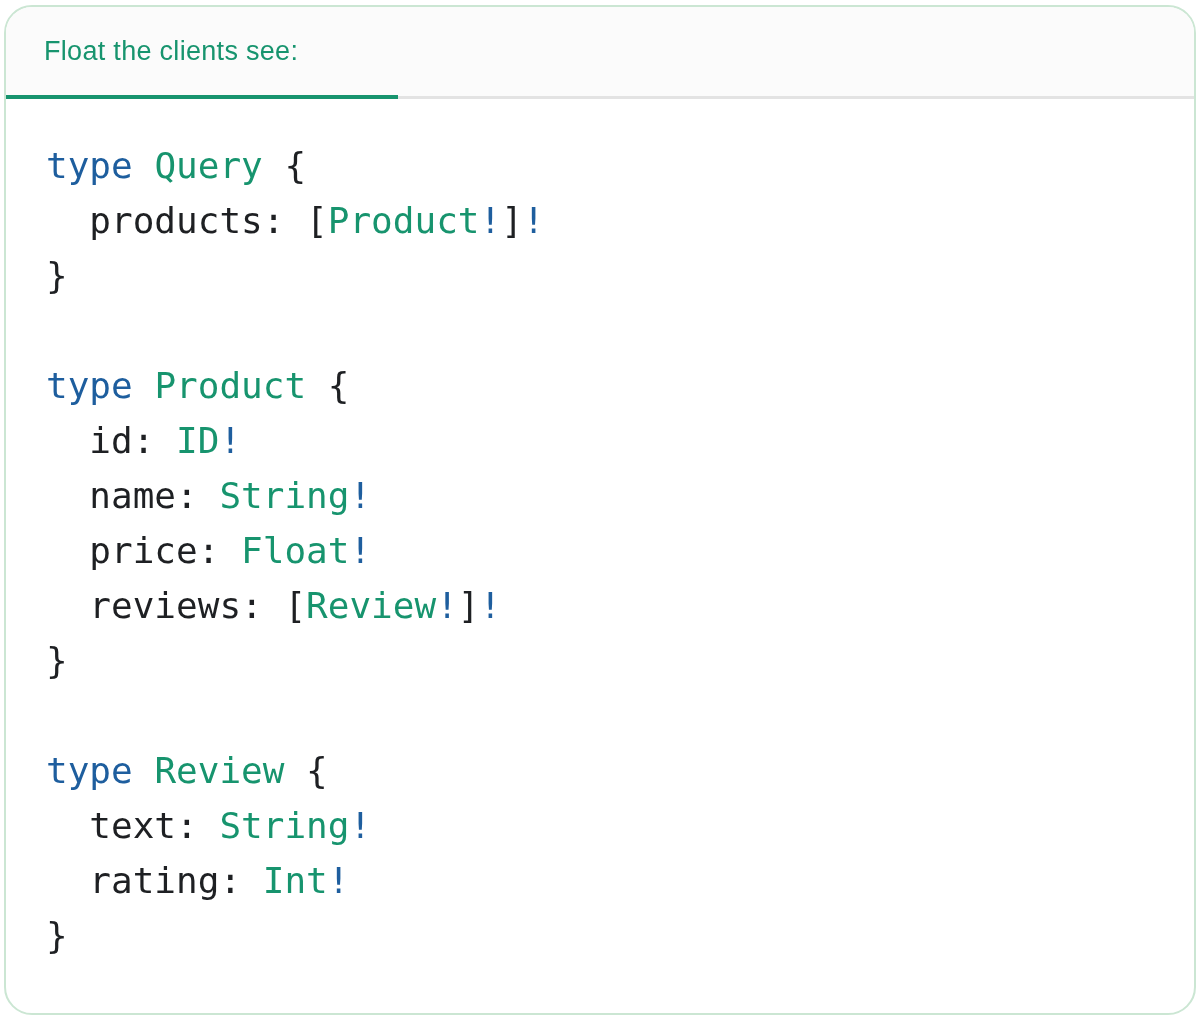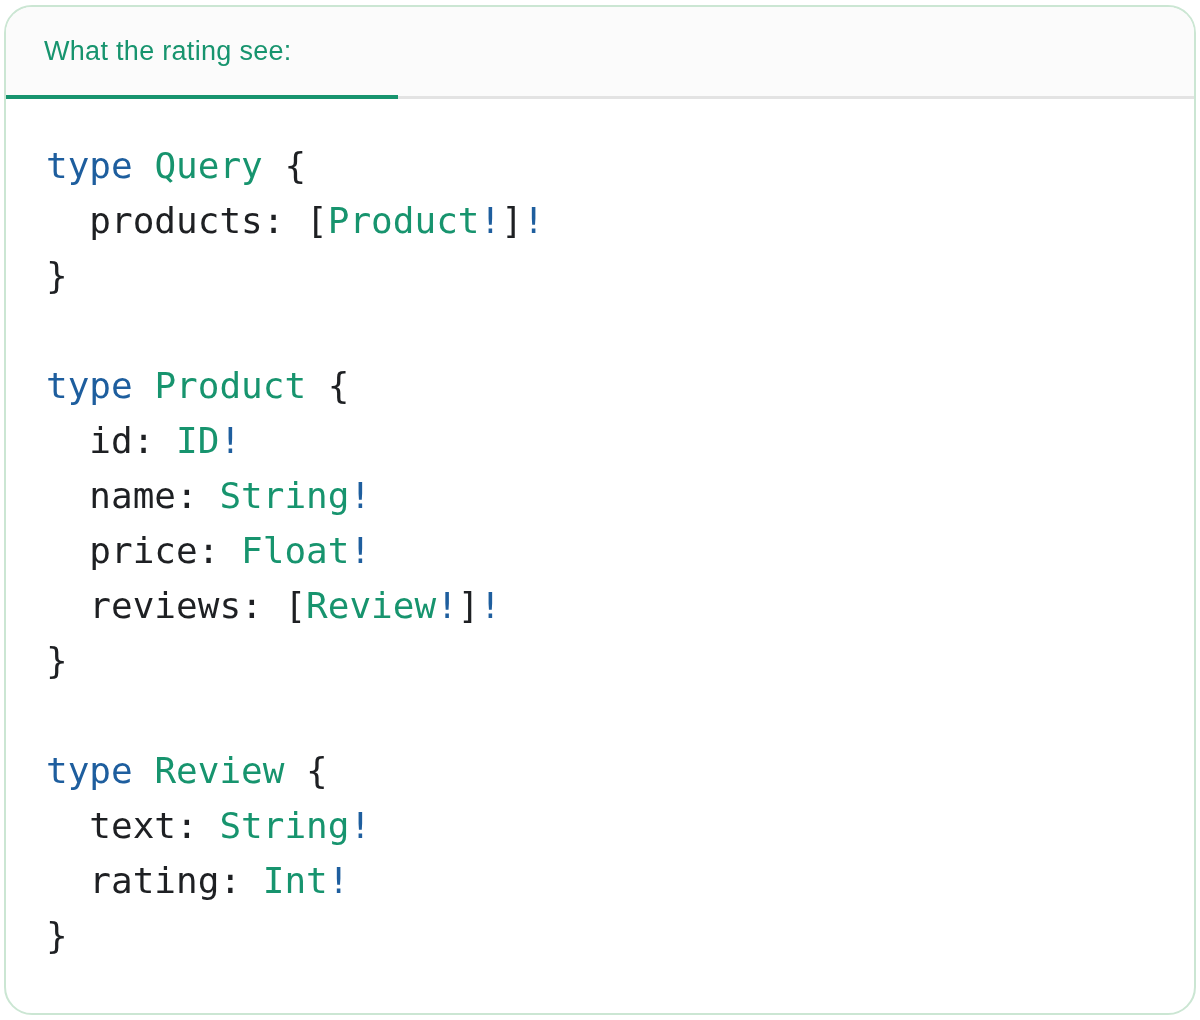--- a/index.html
+++ b/index.html
@@ -74,18 +74,18 @@
   .tok-keyword { color: var(--keyword-blue); }
   .tok-typename { color: var(--accent-green); }
   .tok-plain { color: var(--code-plain); }
 </style>
 </head>
 <body>
 
 <div class="card">
   <div class="tab-bar">
     <div class="tab">
-      <span class="tab-label">What the rating see:</span>
+      <span class="tab-label">Float the clients see:</span>
       <div class="tab-underline"></div>
     </div>
   </div>
   <div class="code-block"><div class="code-line"><span class="tok-keyword">type </span><span class="tok-typename">Query</span><span class="tok-plain"> {</span></div><div class="code-line"><span class="tok-plain">  products: [</span><span class="tok-typename">Product</span><span class="tok-keyword">!</span><span class="tok-plain">]</span><span class="tok-keyword">!</span></div><div class="code-line"><span class="tok-plain">}</span></div><div class="code-line"></div><div class="code-line"><span class="tok-keyword">type </span><span class="tok-typename">Product</span><span class="tok-plain"> {</span></div><div class="code-line"><span class="tok-plain">  id: </span><span class="tok-typename">ID</span><span class="tok-keyword">!</span></div><div class="code-line"><span class="tok-plain">  name: </span><span class="tok-typename">String</span><span class="tok-keyword">!</span></div><div class="code-line"><span class="tok-plain">  price: </span><span class="tok-typename">Float</span><span class="tok-keyword">!</span></div><div class="code-line"><span class="tok-plain">  reviews: [</span><span class="tok-typename">Review</span><span class="tok-keyword">!</span><span class="tok-plain">]</span><span class="tok-keyword">!</span></div><div class="code-line"><span class="tok-plain">}</span></div><div class="code-line"></div><div class="code-line"><span class="tok-keyword">type </span><span class="tok-typename">Review</span><span class="tok-plain"> {</span></div><div class="code-line"><span class="tok-plain">  text: </span><span class="tok-typename">String</span><span class="tok-keyword">!</span></div><div class="code-line"><span class="tok-plain">  rating: </span><span class="tok-typename">Int</span><span class="tok-keyword">!</span></div><div class="code-line"><span class="tok-plain">}</span></div></div>
 </div>
 
 </body></html>

